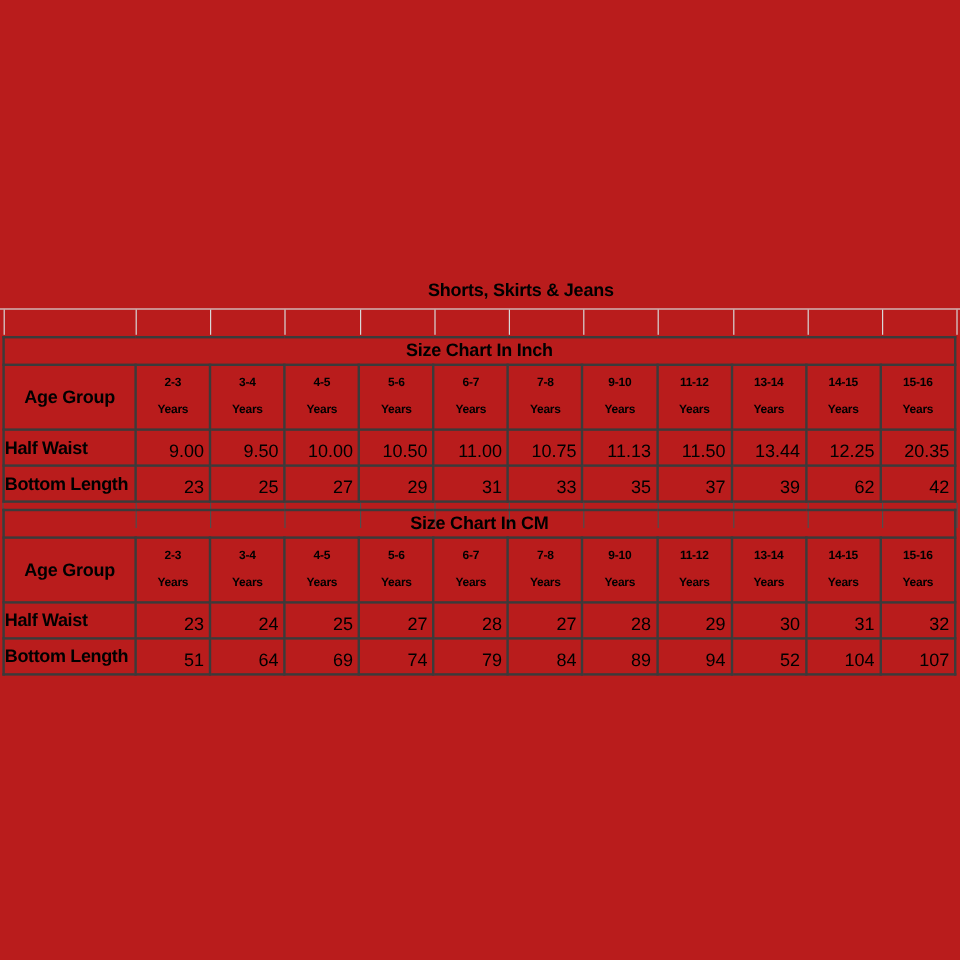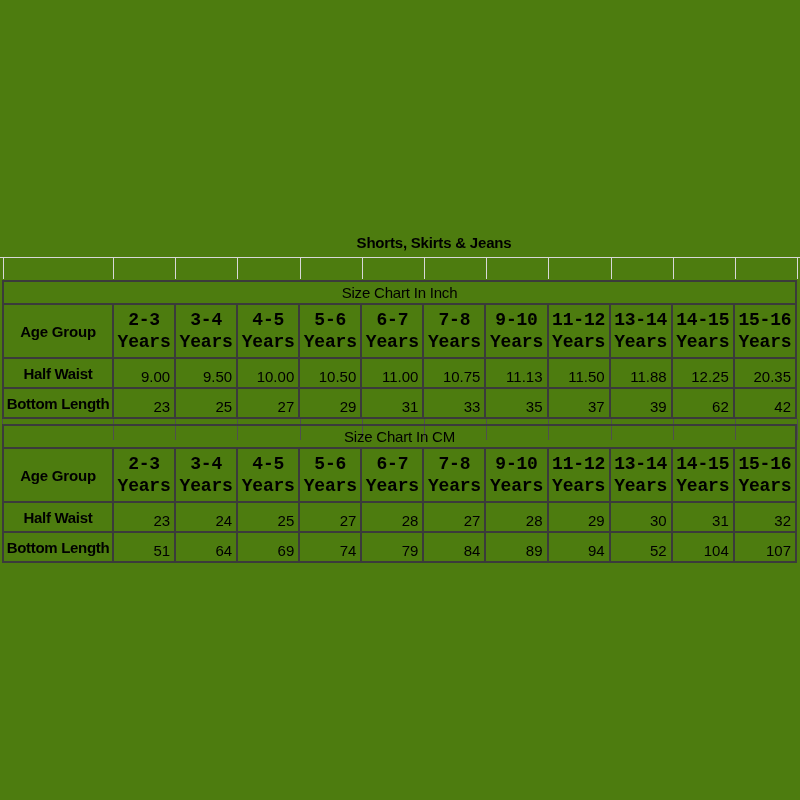--- a/index.html
+++ b/index.html
@@ -4,21 +4,21 @@
 <style>
   html, body {
     margin: 0;
     padding: 0;
     background: #ffffff;
   }
   .sheet {
     position: relative;
     width: 800px;
     height: 800px;
-    background: #4d7c0f;
+    background: #b91c1c;
     overflow: hidden;
     font-family: "Liberation Sans", sans-serif;
     color: #000000;
   }
   .page-title {
     position: absolute;
     top: 234px;
     left: 0;
     width: 800px;
     box-sizing: border-box;
@@ -66,42 +66,40 @@
   #table-cm   { top: 424px; }
   table.size-table th,
   table.size-table td {
     border: 2px solid #3b3b3b;
     padding: 0;
     overflow: hidden;
   }
   tr.title-row th {
     height: 21px;
     font-size: 15px;
-    font-weight: normal;
+    font-weight: bold;
     text-align: center;
     letter-spacing: -0.2px;
   }
   tr.age-row { height: 54px; }
   tr.age-row th {
     font-weight: bold;
     text-align: center;
     vertical-align: middle;
     white-space: nowrap;
     letter-spacing: -0.2px;
   }
   tr.age-row .range,
   tr.age-row .suffix {
     line-height: 22px;
-    font-size: 18px;
-    font-family: Liberation Mono, monospace;
+    font-size: 10px;
   }
   tr.val-row { height: 30px; }
   tr.val-row td.label-cell {
     font-weight: bold;
-    text-align: center;
     vertical-align: middle;
     white-space: nowrap;
     letter-spacing: -0.3px;
   }
   tr.val-row td.value-cell {
     font-weight: normal;
     text-align: right;
     vertical-align: bottom;
     padding: 0 4px 2px 0;
     font-size: 15px;
@@ -217,21 +215,21 @@
     <tr class="val-row">
           <td class="label-cell">Half Waist</td>
           <td class="value-cell">9.00</td>
           <td class="value-cell">9.50</td>
           <td class="value-cell">10.00</td>
           <td class="value-cell">10.50</td>
           <td class="value-cell">11.00</td>
           <td class="value-cell">10.75</td>
           <td class="value-cell">11.13</td>
           <td class="value-cell">11.50</td>
-          <td class="value-cell">11.88</td>
+          <td class="value-cell">13.44</td>
           <td class="value-cell">12.25</td>
           <td class="value-cell">20.35</td>
         </tr>
         <tr class="val-row">
           <td class="label-cell">Bottom Length</td>
           <td class="value-cell">23</td>
           <td class="value-cell">25</td>
           <td class="value-cell">27</td>
           <td class="value-cell">29</td>
           <td class="value-cell">31</td>

